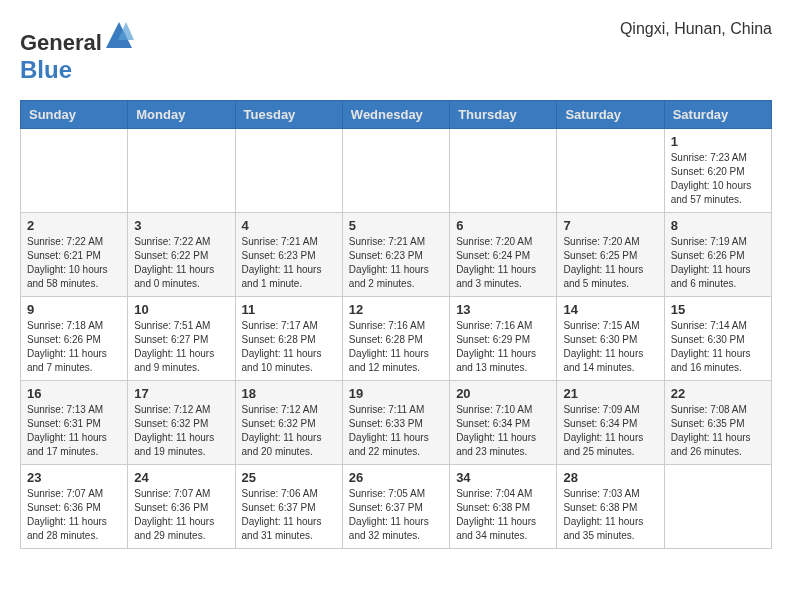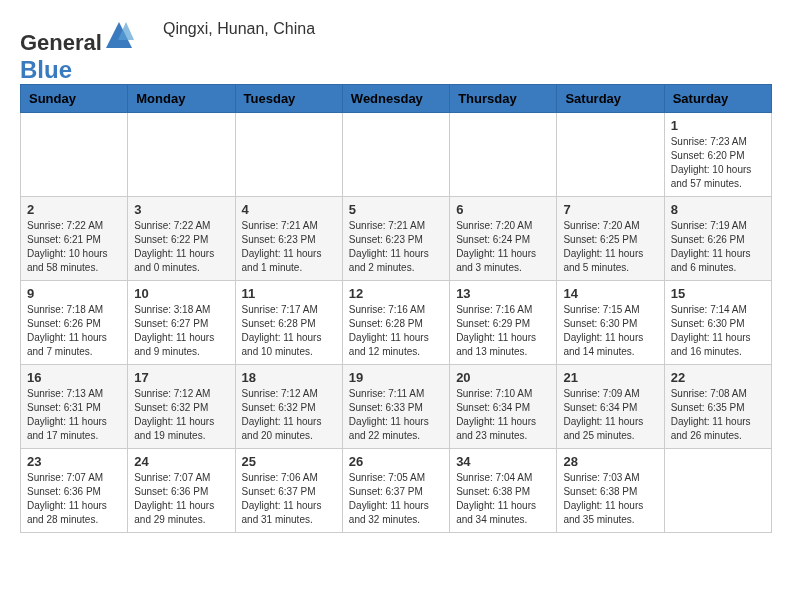--- a/index.html
+++ b/index.html
@@ -5,24 +5,23 @@
     * { margin: 0; padding: 0; box-sizing: border-box; }
     body {
       font-family: Arial, sans-serif;
       background: #fff;
       width: 792px;
       min-height: 612px;
       padding: 20px;
     }
     .header {
       display: flex;
-      justify-content: flex-start;
+      justify-content: space-between;
       align-items: flex-start;
-      margin-bottom: 0;
-      gap: 29px;
+      margin-bottom: 16px;
     }
     .logo {
       display: flex;
       align-items: center;
     }
     .logo-text-general {
       font-size: 22px;
       font-weight: bold;
       color: #333;
     }
@@ -48,21 +47,21 @@
       font-size: 16px;
       color: #333;
     }
     .calendar {
       width: 100%;
       border-collapse: collapse;
       border: 1px solid #ccc;
     }
     .calendar th {
       background-color: #3a7abf;
-      color: #000000;
+      color: #e5e5e5;
       text-align: left;
       padding: 6px 8px;
       font-size: 13px;
       border: 1px solid #2e6aa8;
     }
     .calendar td {
       vertical-align: top;
       padding: 5px 6px;
       border: 1px solid #ccc;
       width: 107px;
@@ -185,21 +184,21 @@
       </tr>
       <tr>
         <td>
           <span class="day-num">9</span>
           <div class="day-info">Sunrise: 7:18 AM
 Sunset: 6:26 PM
 Daylight: 11 hours and 7 minutes.</div>
         </td>
         <td>
           <span class="day-num">10</span>
-          <div class="day-info">Sunrise: 3:18 AM
+          <div class="day-info">Sunrise: 7:51 AM
 Sunset: 6:27 PM
 Daylight: 11 hours and 9 minutes.</div>
         </td>
         <td>
           <span class="day-num">11</span>
           <div class="day-info">Sunrise: 7:17 AM
 Sunset: 6:28 PM
 Daylight: 11 hours and 10 minutes.</div>
         </td>
         <td>

